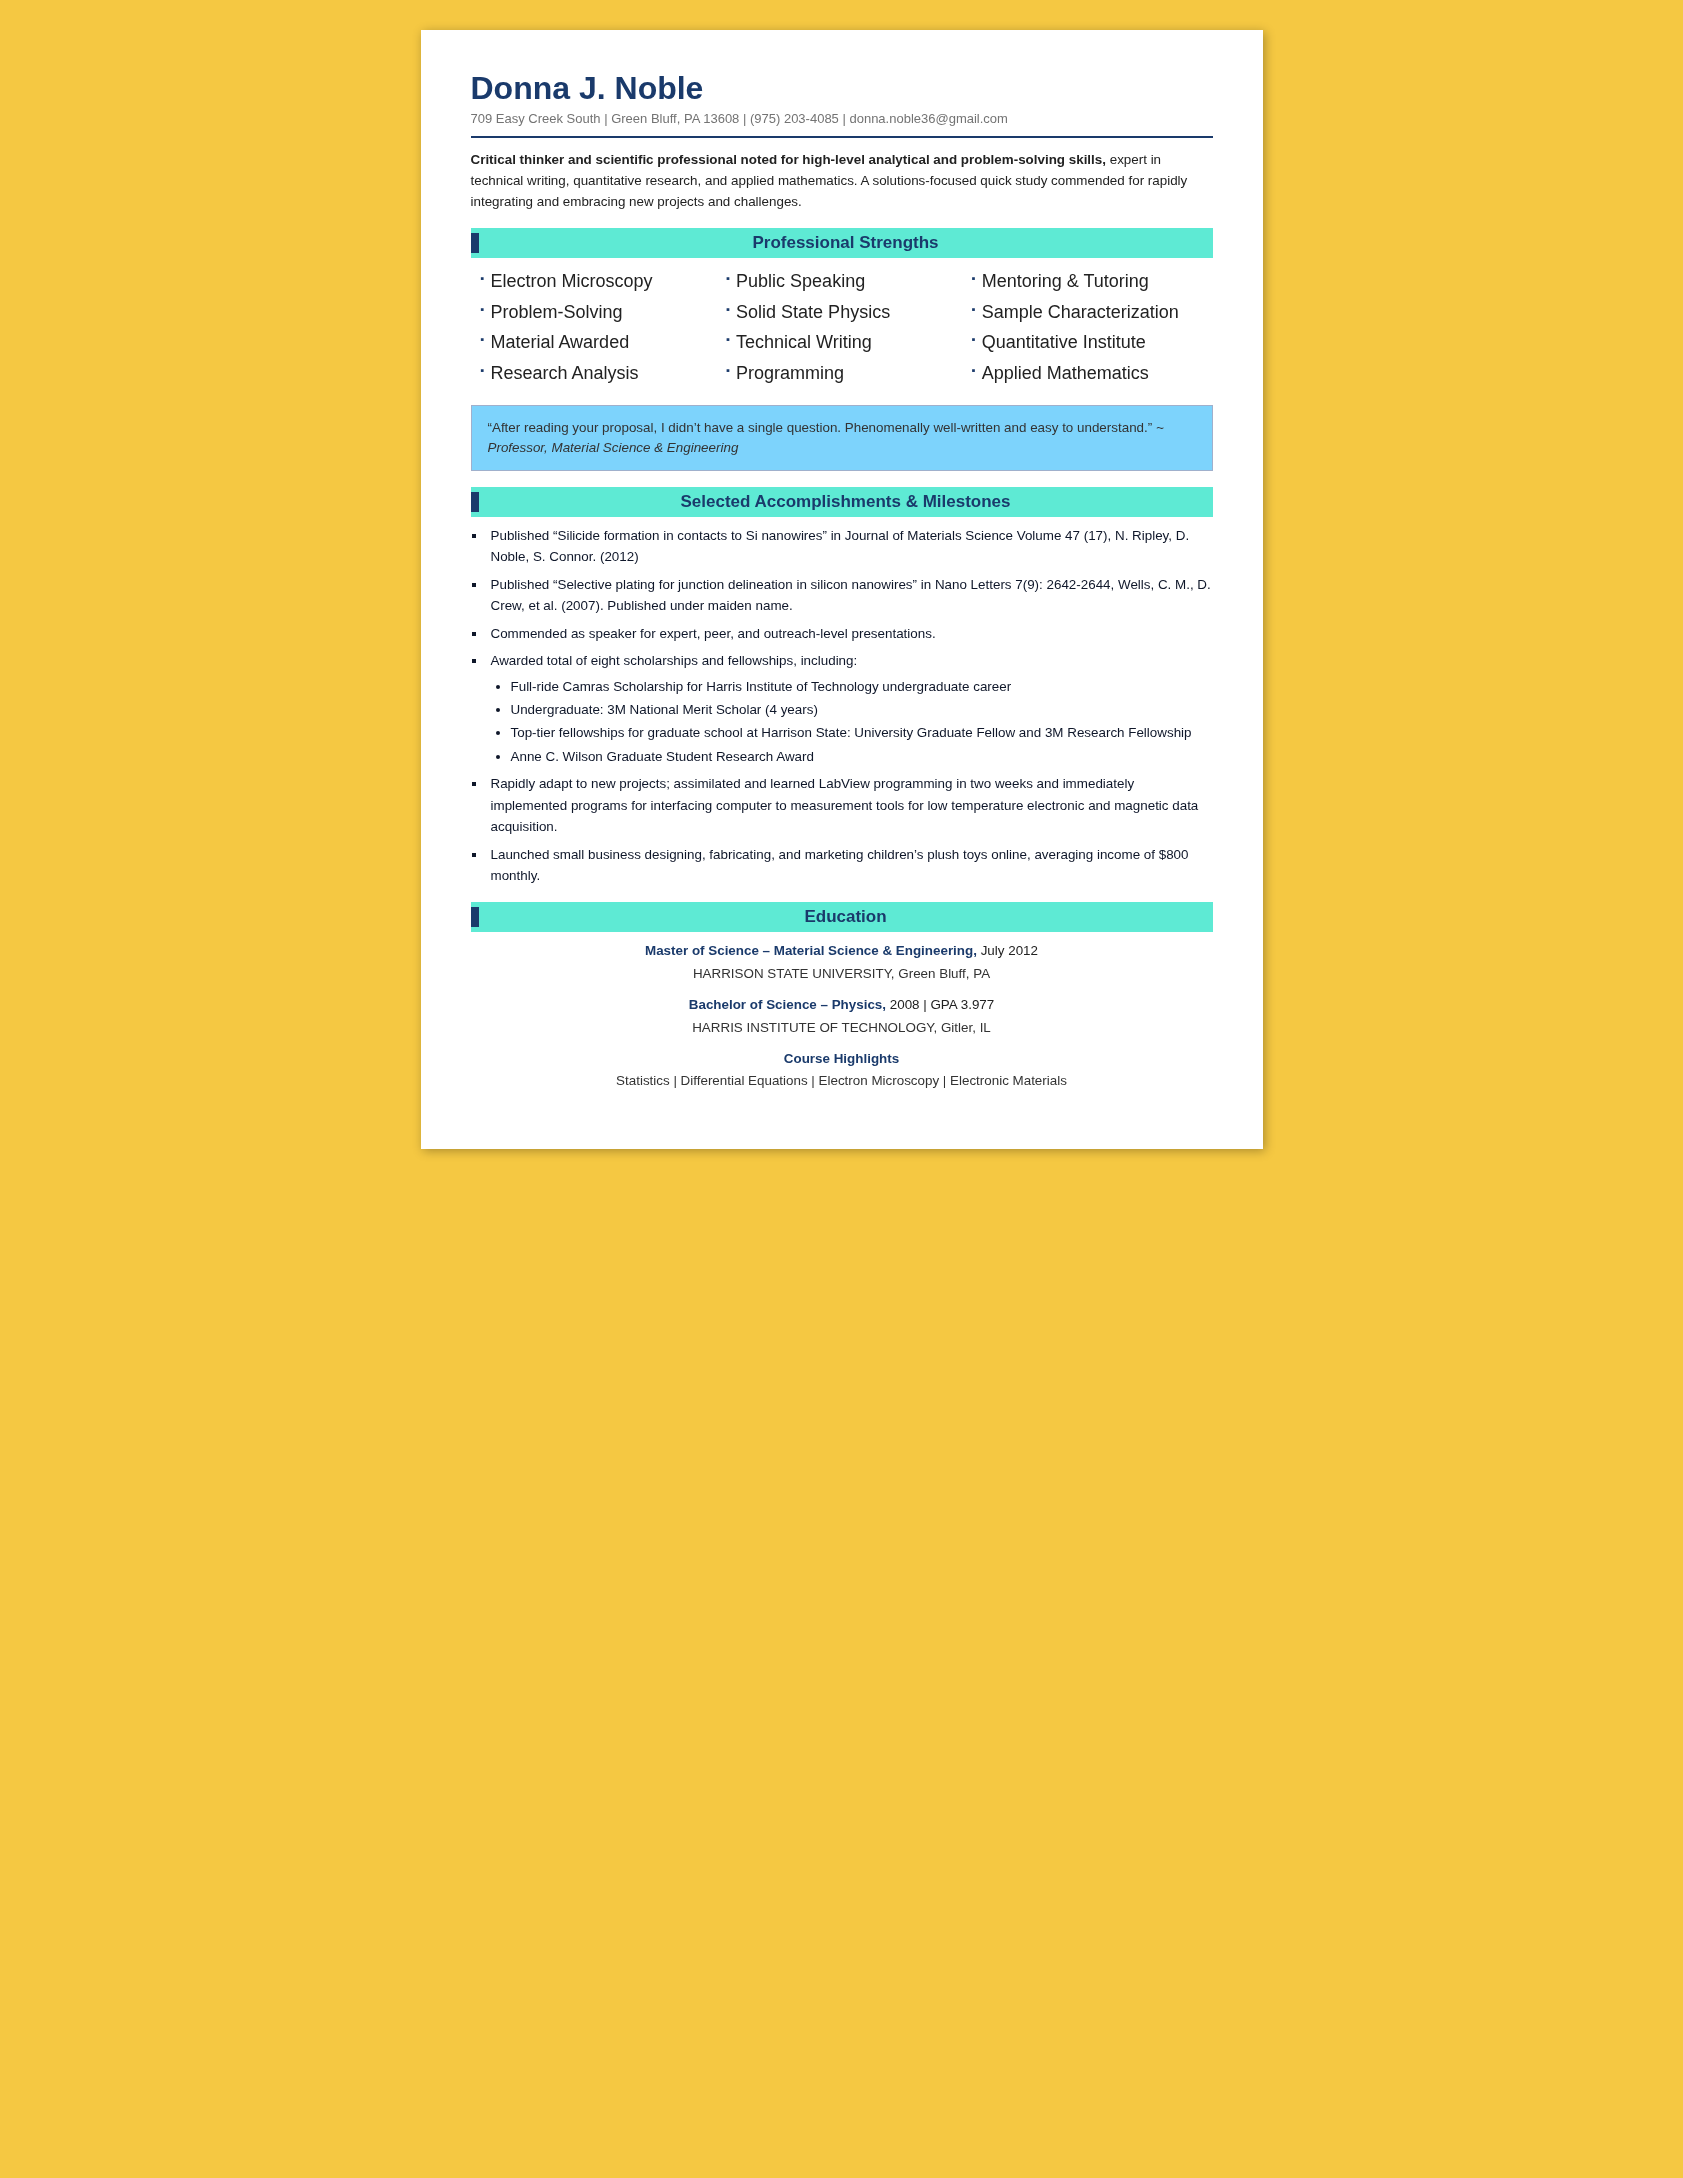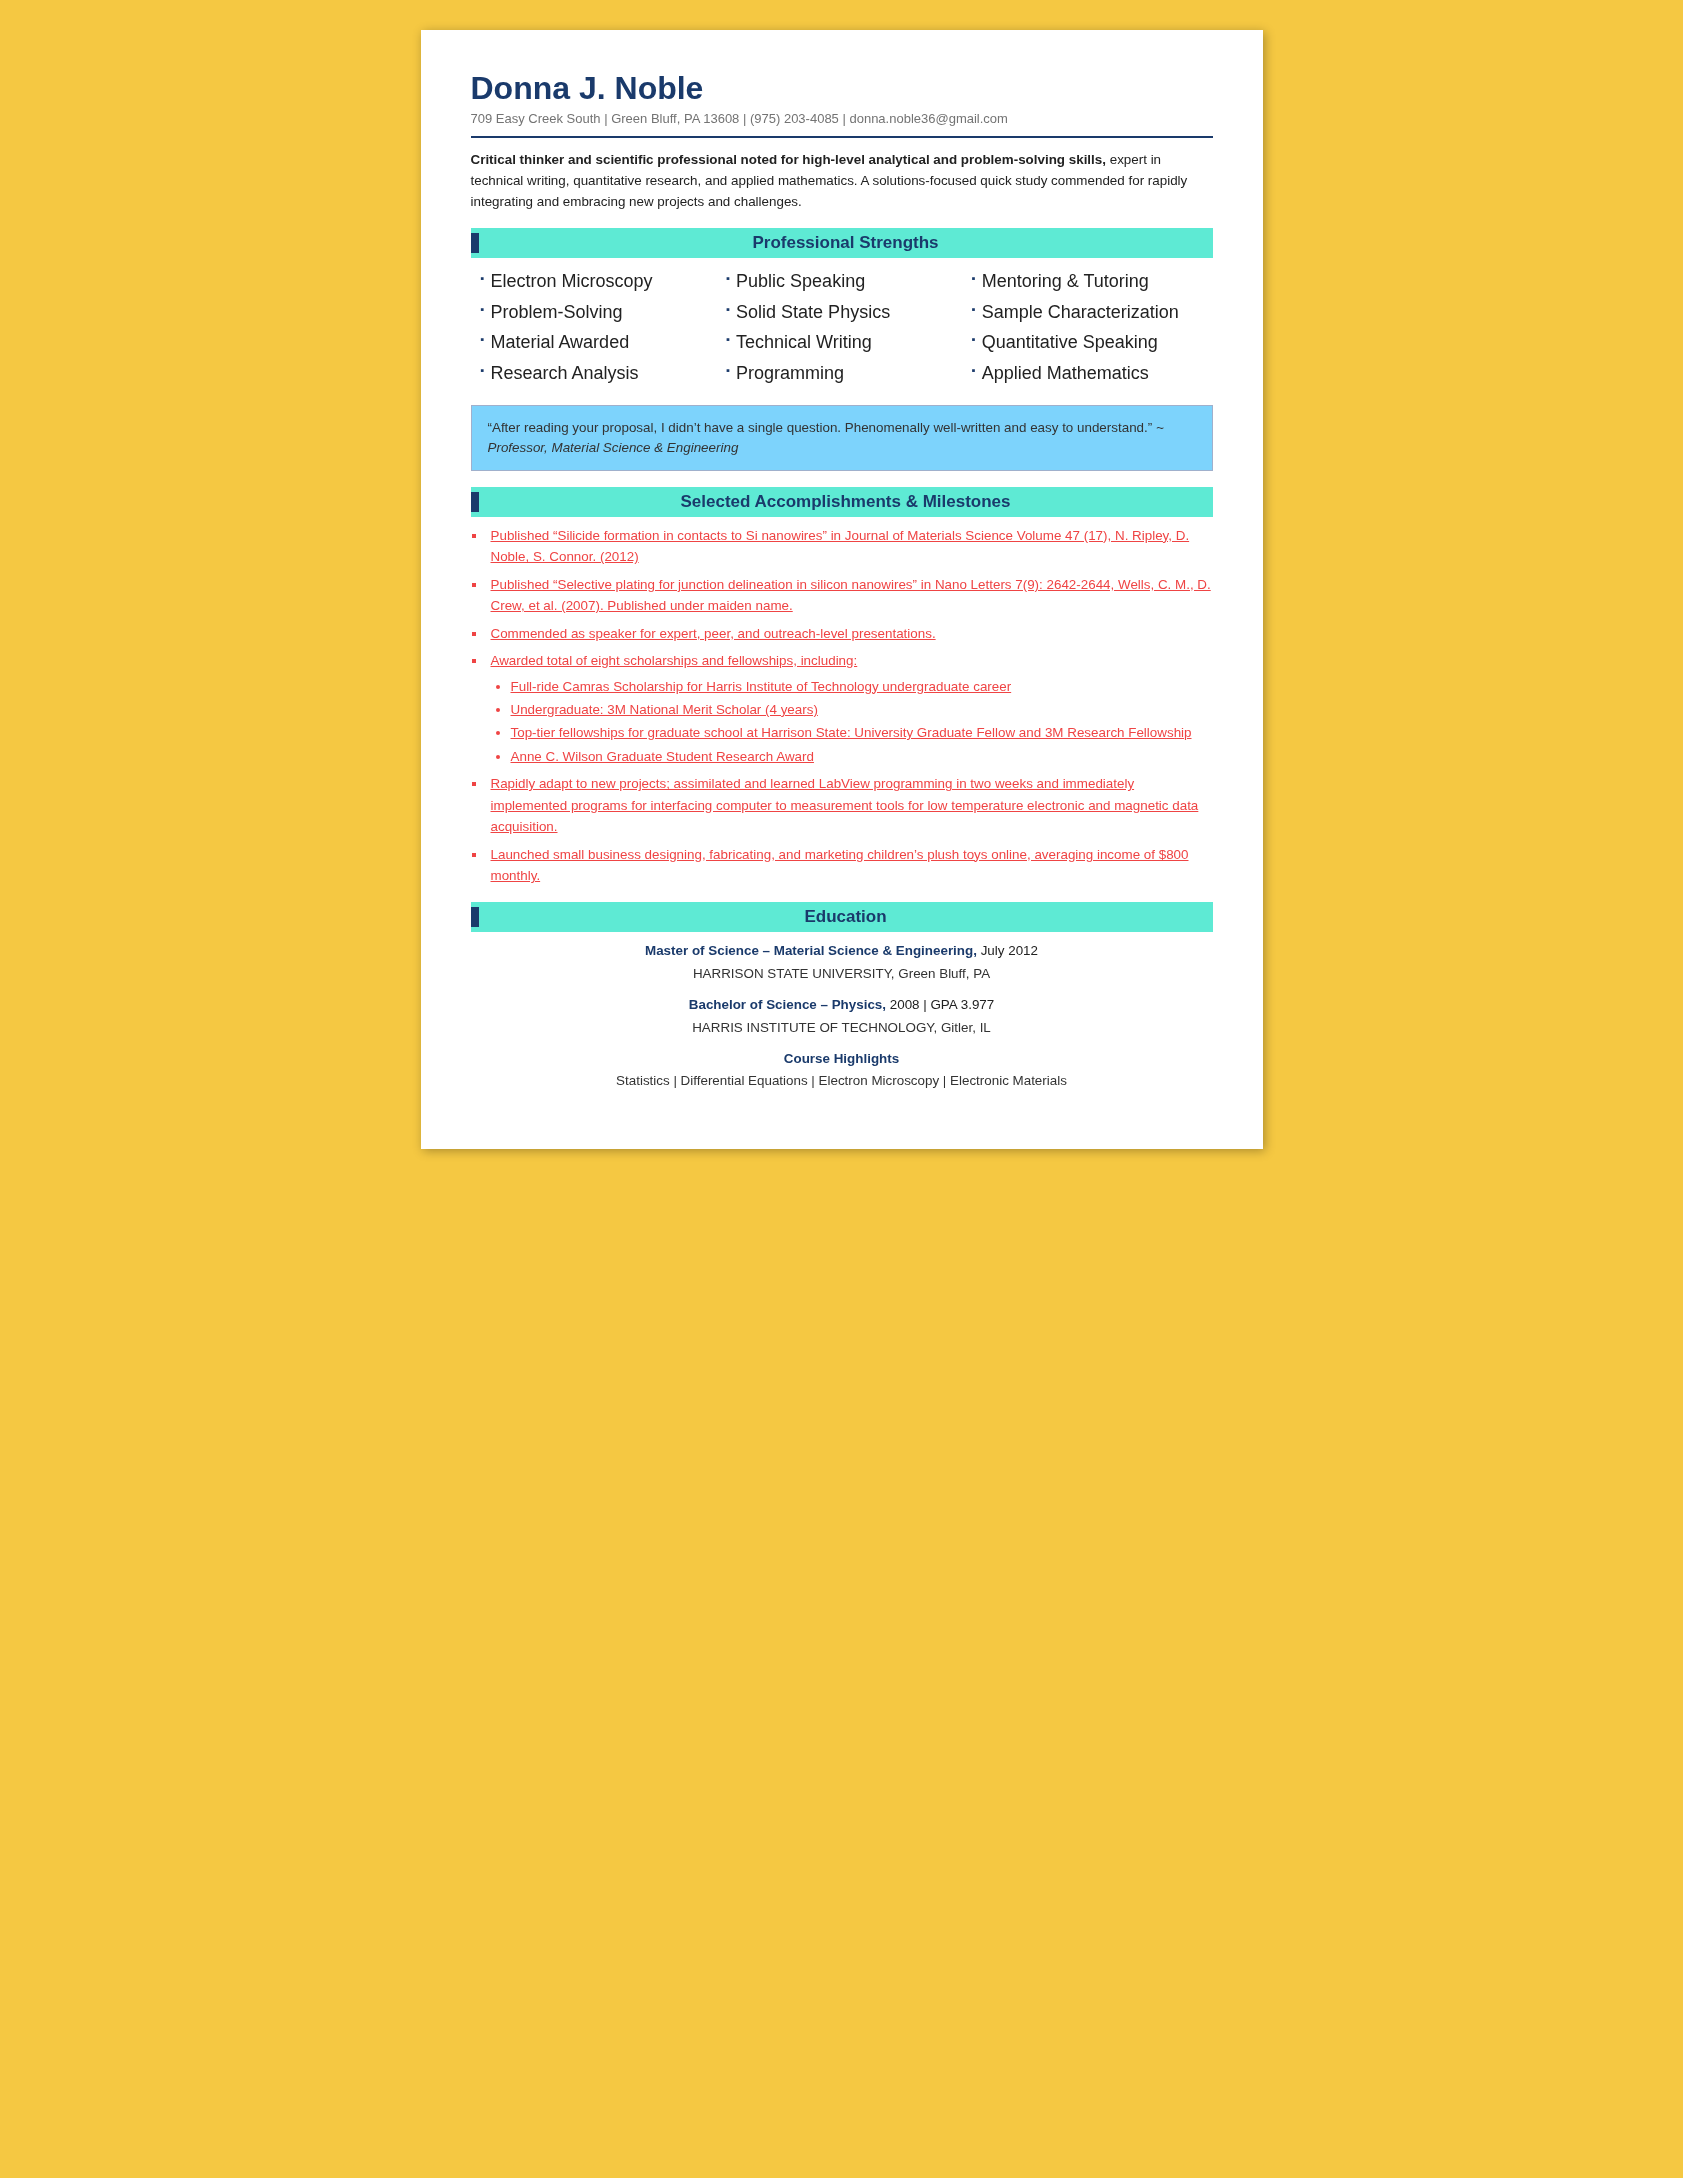--- a/index.html
+++ b/index.html
@@ -95,23 +95,22 @@
       font-size: 13.4px;
       color: #333;
       line-height: 1.5;
     }
     .quote-box .quote-italic {
       font-style: italic;
     }
     .accomplishments-list {
       margin: 8px 0 8px 16px;
       font-size: 13.4px;
-      color: #ef4444;
+      color: #0f172a;
       line-height: 1.6;
-      text-decoration: underline;
     }
     .accomplishments-list > li {
       margin-bottom: 6px;
       list-style-type: square;
       padding-left: 4px;
     }
     .accomplishments-list ul {
       margin: 4px 0 4px 20px;
       list-style-type: disc;
     }
@@ -174,21 +173,21 @@
       <div>
         <div class="strength-item">Public Speaking</div>
         <div class="strength-item">Solid State Physics</div>
         <div class="strength-item">Technical Writing</div>
         <div class="strength-item">Programming</div>
       </div>
 
       <div>
         <div class="strength-item">Mentoring &amp; Tutoring</div>
         <div class="strength-item">Sample Characterization</div>
-        <div class="strength-item">Quantitative Speaking</div>
+        <div class="strength-item">Quantitative Institute</div>
         <div class="strength-item">Applied Mathematics</div>
       </div>
     </div>
   </div>
 
   <div class="quote-box">
     <span>“After reading your proposal, I didn’t have a single question.  Phenomenally well-written and easy to understand.”</span><span class="quote-italic"> ~ Professor, Material Science &amp; Engineering</span>
   </div>
 
   <div class="section">

